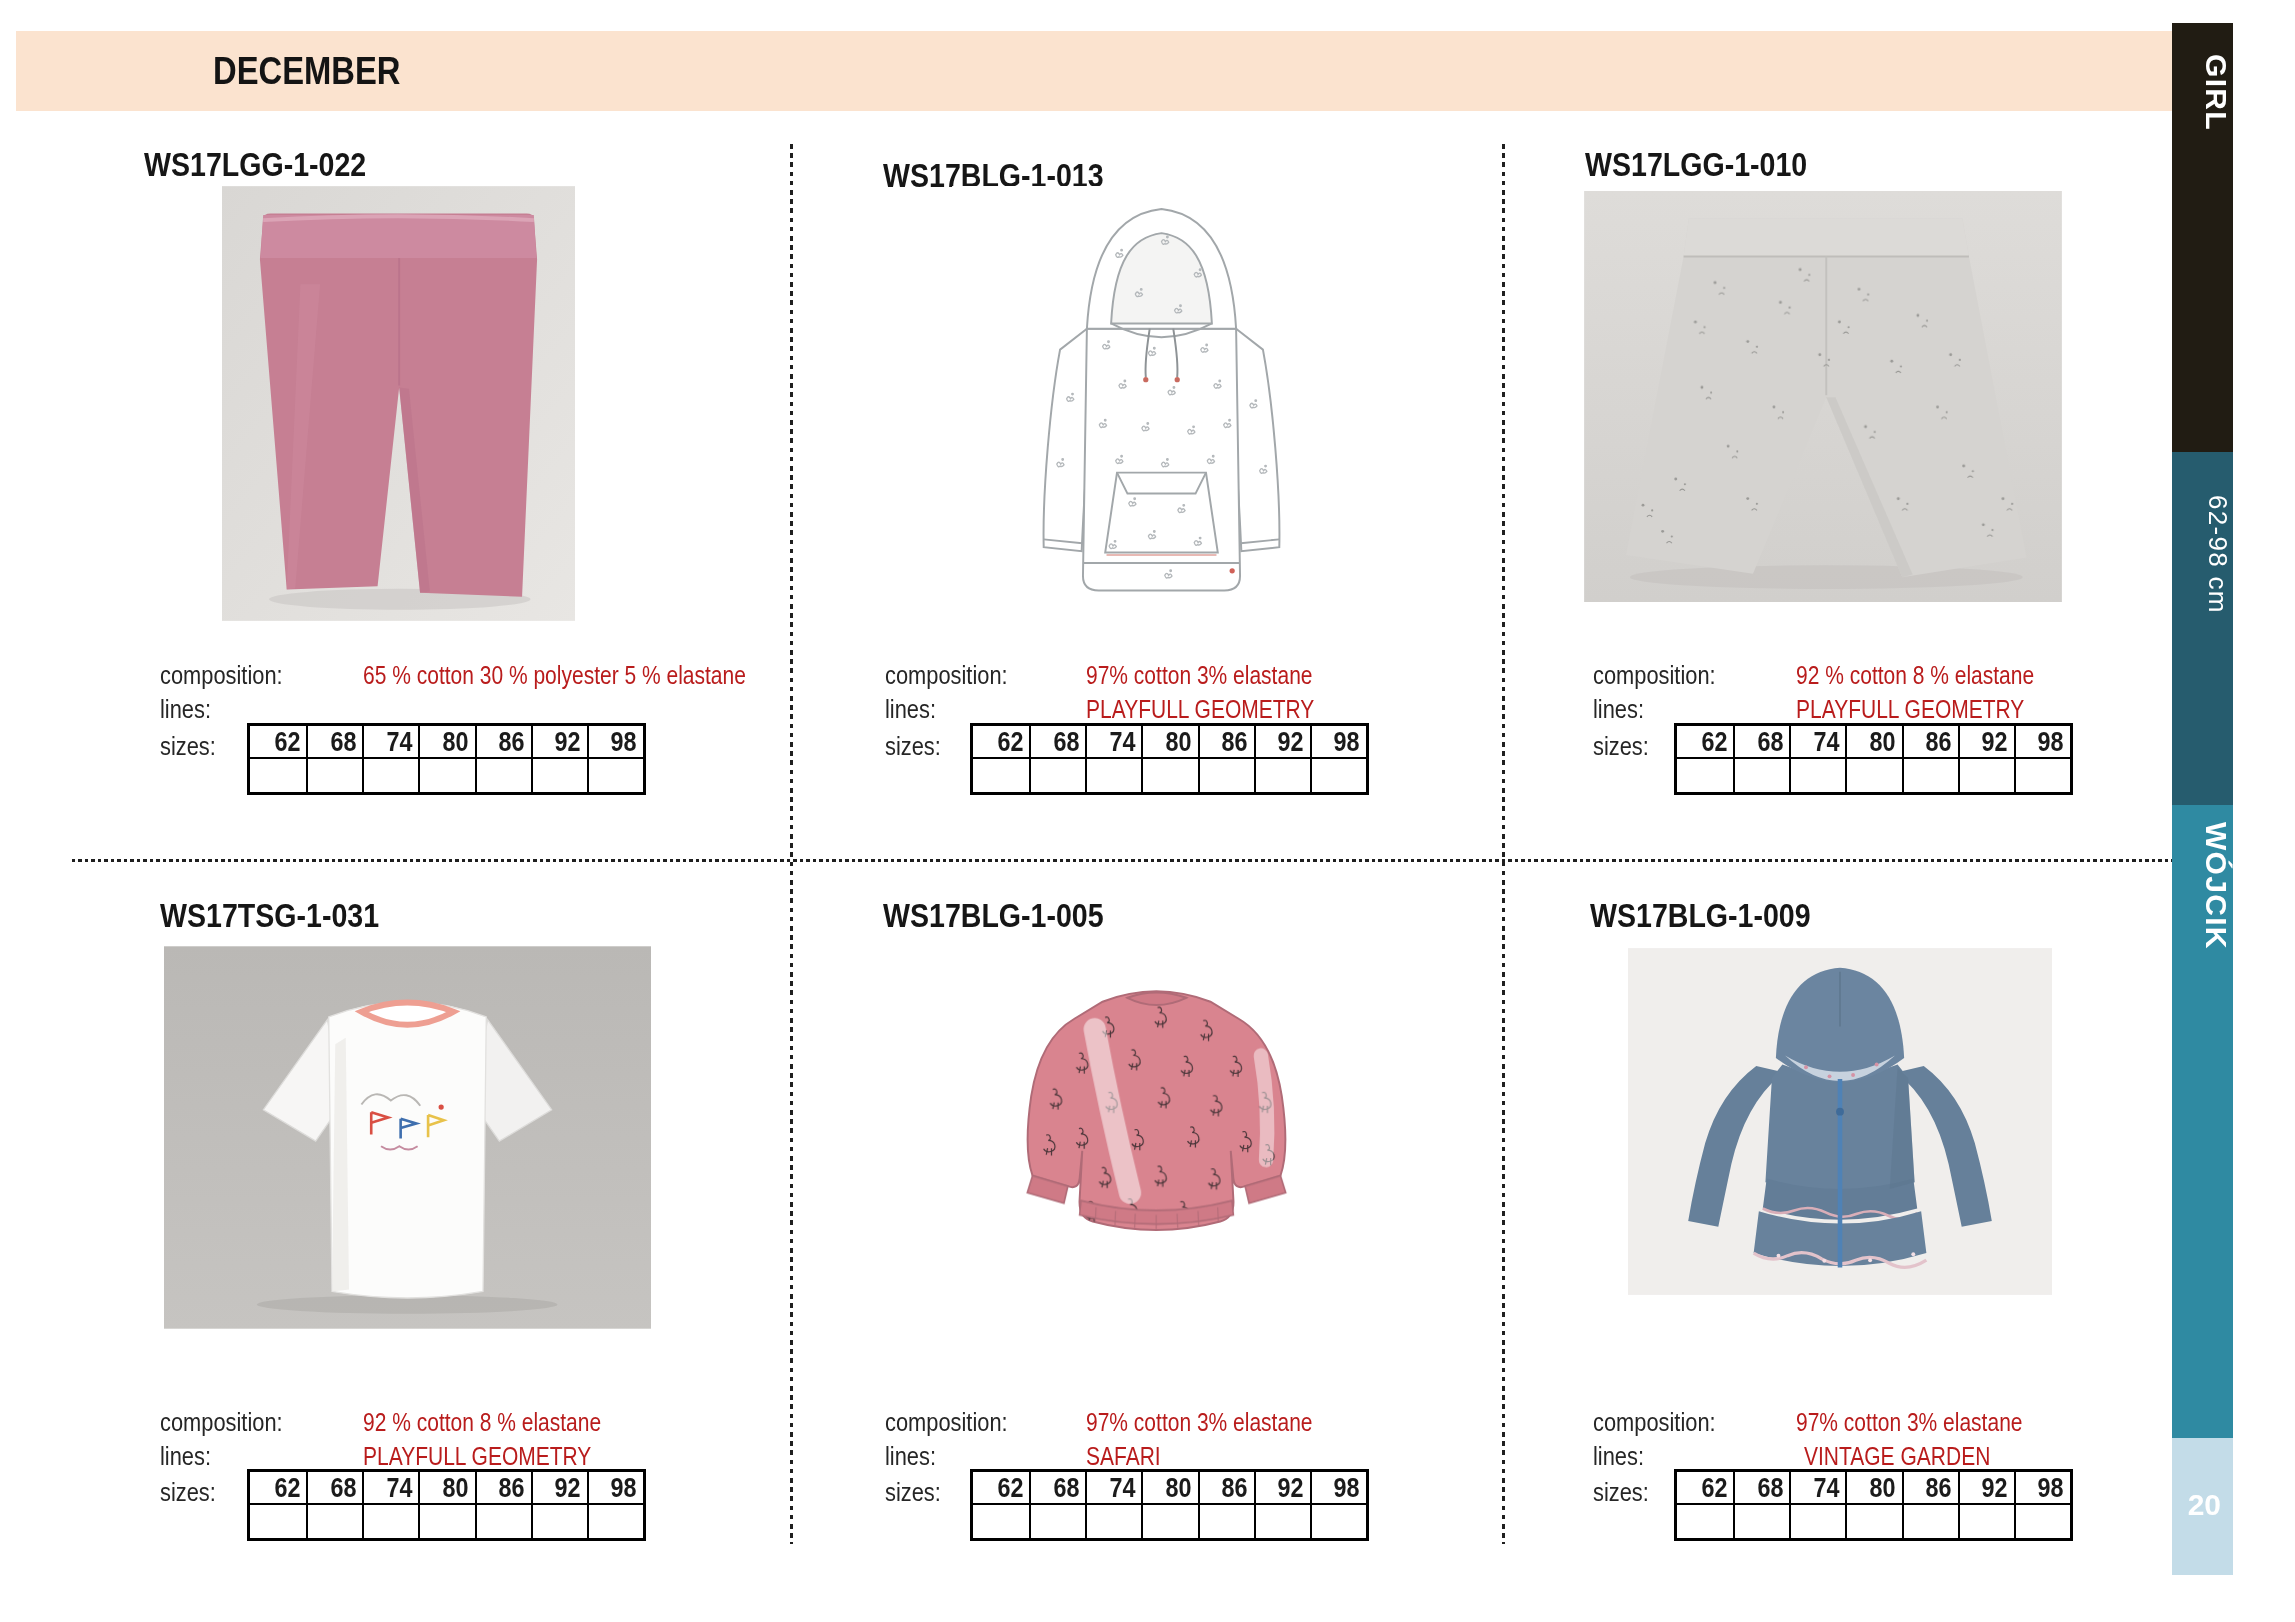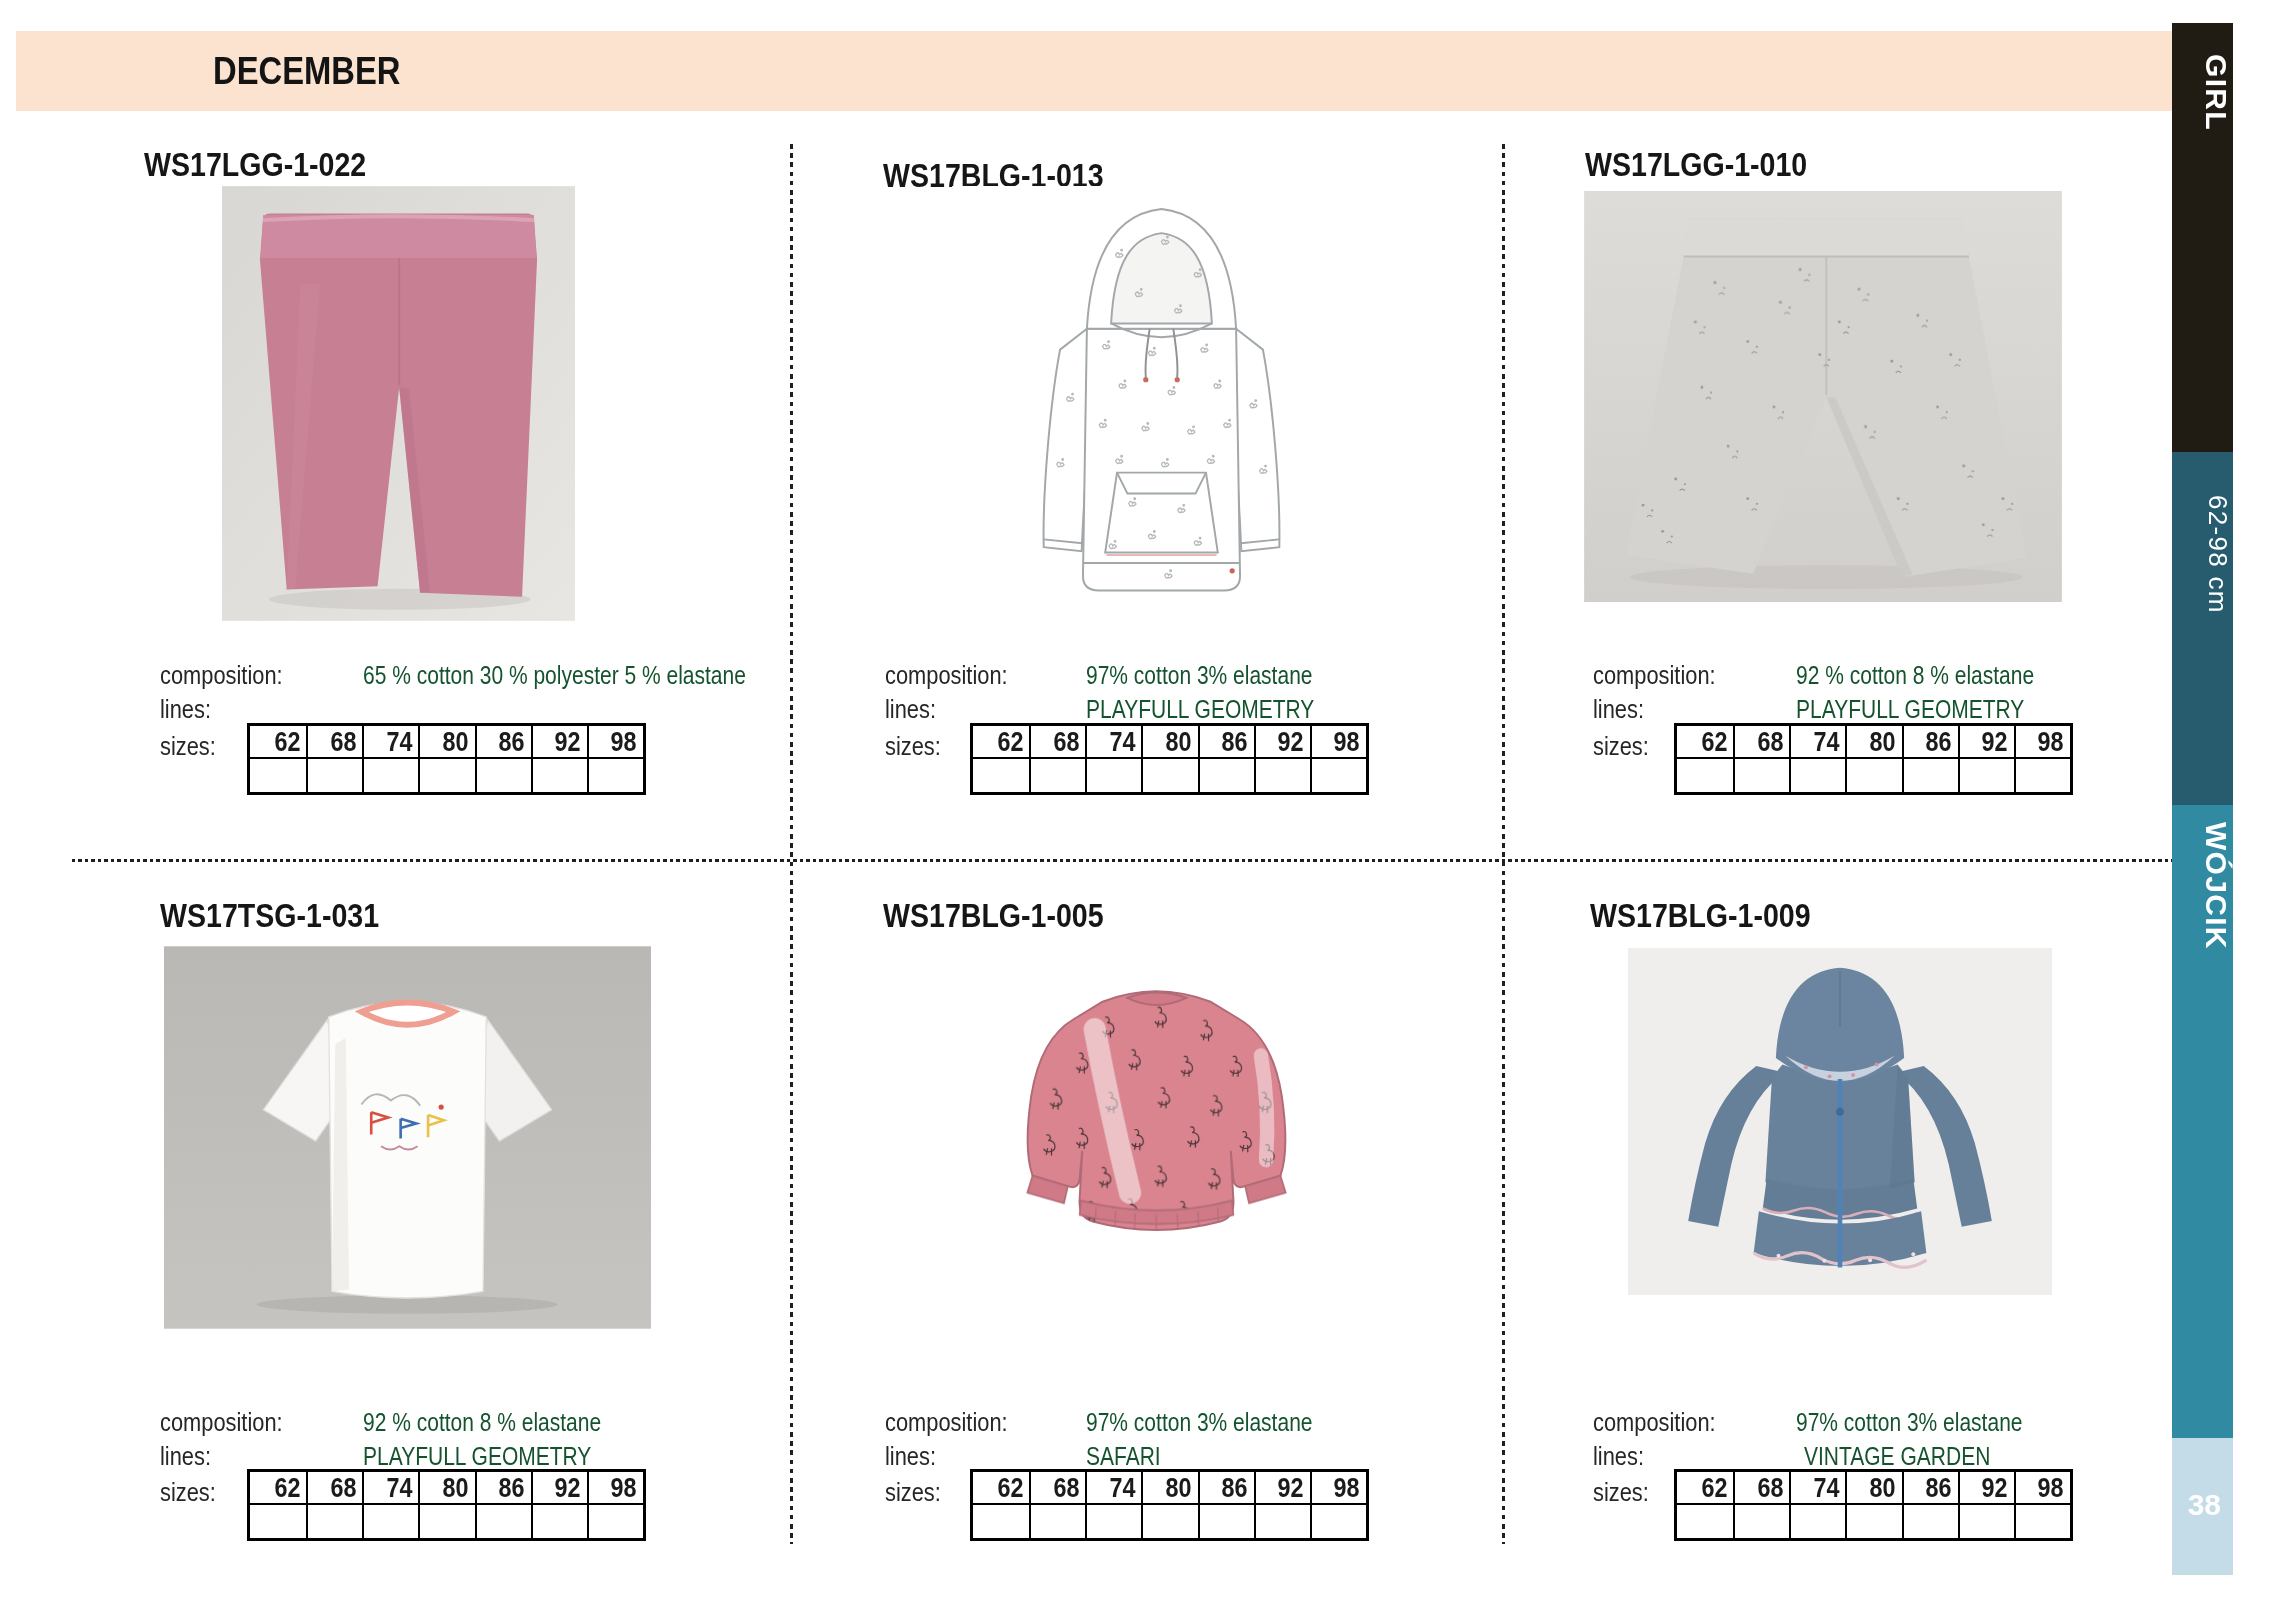--- a/index.html
+++ b/index.html
@@ -20,21 +20,21 @@
   .sb-girl .vtext{padding-top:31px;font-size:30px;font-weight:bold;}
   .sb-size .vtext{padding-top:43px;font-size:26px;font-weight:normal;}
   .sb-brand .vtext{padding-top:17px;font-size:30px;font-weight:bold;}
   .page-num{padding:50px 0 0 15.7px;font-size:30px;font-weight:bold;color:#ffffff;}
   
   .vdiv{width:2.6px;top:144px;height:1400px;background:repeating-linear-gradient(to bottom,#1f1f1f 0 4.6px,transparent 4.6px 9.2px);}
   .hdiv{left:72px;top:859px;width:2100px;height:2.6px;background:repeating-linear-gradient(to right,#1f1f1f 0 3.3px,transparent 3.3px 6.5px);}
   
   .ptitle{font-size:34px;font-weight:bold;color:#161616;}
   .plabel{font-size:26px;color:#262626;}
-  .pvalue{font-size:25px;color:#14532d;text-align:right;}
+  .pvalue{font-size:25px;color:#b91c1c;text-align:right;}
   
   .size-table{width:393px;border:3.3px solid #000;display:grid;grid-template-columns:repeat(7,1fr);grid-template-rows:33px 33px;background:#fff;}
   .st-cell{display:flex;align-items:center;justify-content:flex-end;border-left:2.6px solid #000;overflow:hidden;}
   .st-cell:nth-child(7n+1){border-left:none;}
   .st-h{border-bottom:2.6px solid #000;font-size:27.5px;font-weight:bold;padding-right:6px;}
   .st-h span{display:inline-block;transform:scaleX(0.85);transform-origin:100% 50%;}
   .img-blk{overflow:hidden;}
   svg{display:block;}
 </style>
 </head>
@@ -48,21 +48,21 @@
   <div class="abs sb sb-girl">
     <div class="vtext">GIRL</div>
   </div>
   <div class="abs sb sb-size">
     <div class="vtext">62-98 cm</div>
   </div>
   <div class="abs sb sb-brand">
     <div class="vtext">WÓJCIK</div>
   </div>
   <div class="abs sb sb-page">
-    <div class="page-num">38</div>
+    <div class="page-num">20</div>
   </div>
 
   <div class="abs vdiv" style="left:790px;"></div>
   <div class="abs vdiv" style="left:1502px;"></div>
   <div class="abs hdiv"></div>
 
   <div class="abs ptitle" style="left:144px;top:145px;"><span class="cond">WS17LGG-1-022</span></div>
   <div class="abs img-blk" style="left:222px;top:186px;">
     <svg width="353" height="435" viewBox="0 0 540 665">
       <defs>

